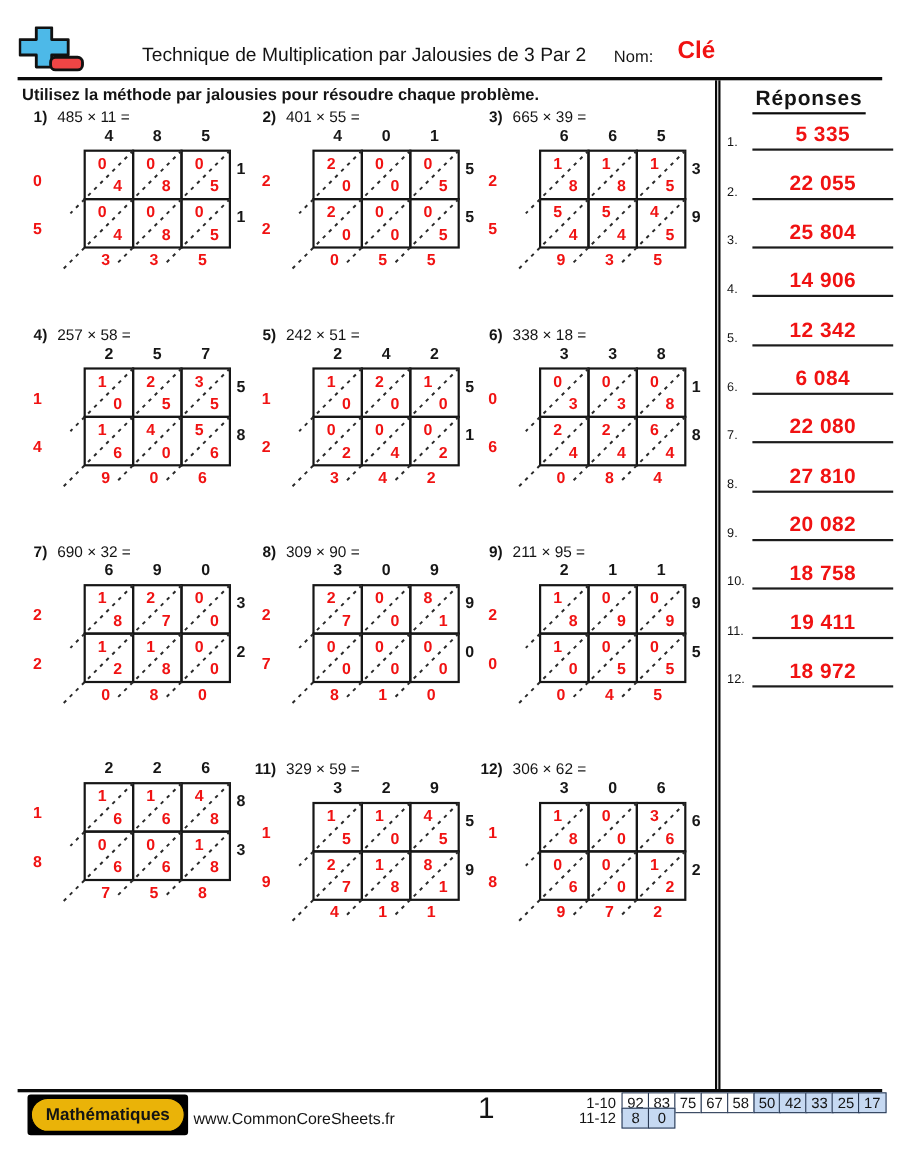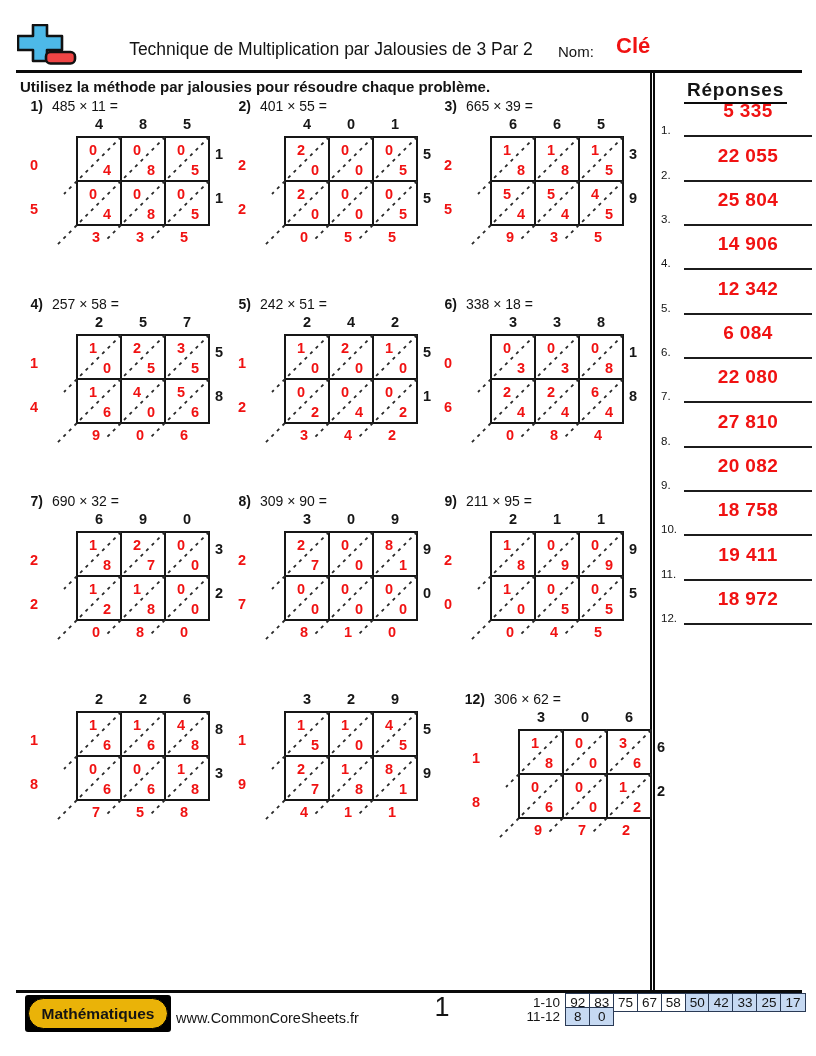--- a/index.html
+++ b/index.html
@@ -18,21 +18,21 @@
 
   
   .answers{left:650px;top:73px;width:166px;height:918px;border-left:5px double #0a0a0a;box-sizing:border-box;}
   .rep-head{display:block;width:fit-content;margin:6px auto 0 auto;font-size:19px;font-weight:bold;
             letter-spacing:.8px;border-bottom:2.5px solid #0a0a0a;padding:0 3px 1px 3px;}
   .ans-list{position:absolute;left:0;top:24px;right:0;}
   .ans-item{display:flex;align-items:flex-end;height:44.35px;padding:0 4px 4px 6px;box-sizing:border-box;}
   .ans-num{flex:none;width:21px;font-size:11.5px;padding-bottom:1px;}
   .ans-line{flex:1;border-bottom:2px solid #1c1c1c;text-align:center;margin-left:2px;}
   .ans-val{display:inline-block;color:var(--red);font-weight:bold;font-size:19px;
-           letter-spacing:.4px;line-height:1;padding-bottom:15px;}
+           letter-spacing:.4px;line-height:1;padding-bottom:3px;}
 
   
   .problem-card{position:absolute;width:205px;height:178px;}
   .p-head{height:18px;font-size:14px;display:flex;align-items:flex-start;}
   .p-num{display:inline-block;width:21px;text-align:right;font-weight:bold;flex:none;}
   .p-expr{margin-left:9px;white-space:nowrap;}
   .lat{display:block;}
   .lat .cell{fill:none;stroke:#161616;stroke-width:2;}
   .lat .diag{stroke:#2a2a2a;stroke-width:1.8;stroke-dasharray:3.2 4.6;fill:none;}
   .lat text{font-family:"Liberation Sans",sans-serif;font-size:14.5px;font-weight:bold;
@@ -513,20 +513,24 @@
         <text x="159" y="77.5" class="dr">1</text>
         <text x="173" y="98" class="dr">8</text>
         <text x="12" y="49" class="dr">1</text>
         <text x="12" y="93" class="dr">8</text>
         <text x="74" y="121" class="dr">7</text>
         <text x="118" y="121" class="dr">5</text>
         <text x="162" y="121" class="dr">8</text>
       </svg>
     </div>
     <div class="problem-card" style="left: 230px; top: 691px;">
+      <div class="p-head">
+        <span class="p-num">11)</span>
+        <span class="p-expr">329 × 59 =</span>
+      </div>
       <svg class="lat" width="205" height="138" viewBox="0 0 205 138">
         <rect class="cell" x="55" y="21" width="44" height="44"></rect>
         <rect class="cell" x="99" y="21" width="44" height="44"></rect>
         <rect class="cell" x="143" y="21" width="44" height="44"></rect>
         <rect class="cell" x="55" y="65" width="44" height="44"></rect>
         <rect class="cell" x="99" y="65" width="44" height="44"></rect>
         <rect class="cell" x="143" y="65" width="44" height="44"></rect>
         <line class="diag" x1="99" y1="21" x2="42" y2="78"></line>
         <line class="diag" x1="143" y1="21" x2="35" y2="129"></line>
         <line class="diag" x1="187" y1="21" x2="83" y2="125"></line>
@@ -548,21 +552,21 @@
         <text x="129" y="98" class="dr">8</text>
         <text x="159" y="77.5" class="dr">8</text>
         <text x="173" y="98" class="dr">1</text>
         <text x="12" y="49" class="dr">1</text>
         <text x="12" y="93" class="dr">9</text>
         <text x="74" y="121" class="dr">4</text>
         <text x="118" y="121" class="dr">1</text>
         <text x="162" y="121" class="dr">1</text>
       </svg>
     </div>
-    <div class="problem-card" style="left: 436px; top: 691px; margin-left: 28px;">
+    <div class="problem-card" style="left: 436px; top: 691px;">
       <div class="p-head">
         <span class="p-num">12)</span>
         <span class="p-expr">306 × 62 =</span>
       </div>
       <svg class="lat" width="205" height="138" viewBox="0 0 205 138">
         <rect class="cell" x="55" y="21" width="44" height="44"></rect>
         <rect class="cell" x="99" y="21" width="44" height="44"></rect>
         <rect class="cell" x="143" y="21" width="44" height="44"></rect>
         <rect class="cell" x="55" y="65" width="44" height="44"></rect>
         <rect class="cell" x="99" y="65" width="44" height="44"></rect>

